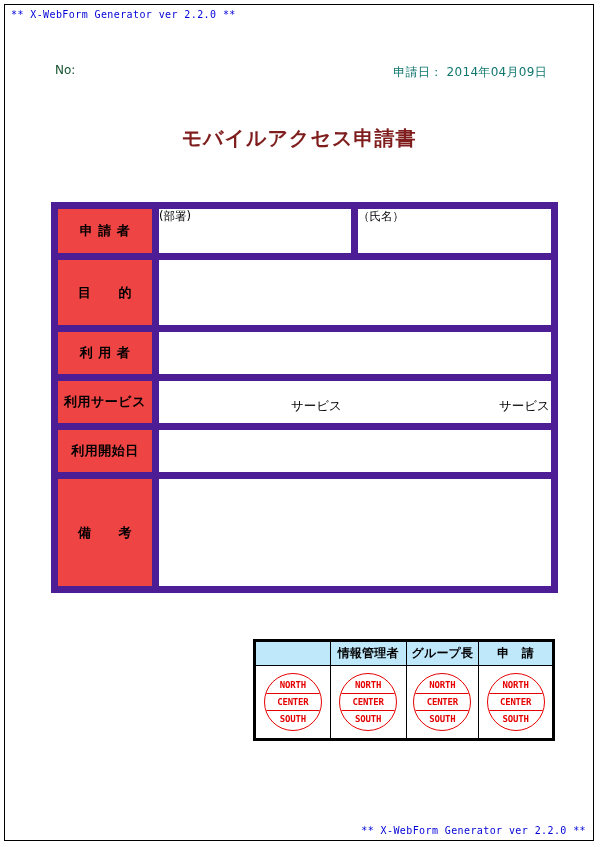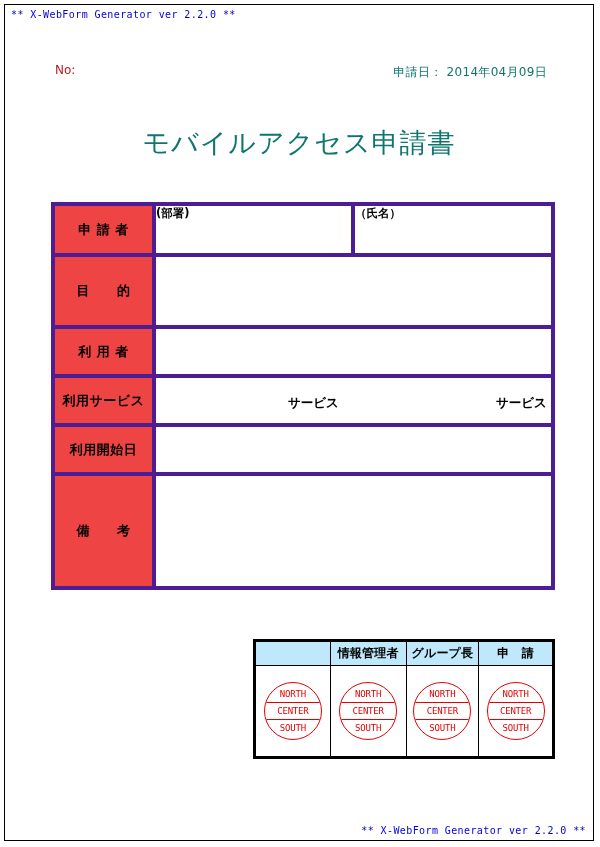--- a/index.html
+++ b/index.html
@@ -44,21 +44,21 @@
     right: 7px;
     bottom: 4px;
   }
 
   
   .no-label {
     position: absolute;
     left: 50px;
     top: 58px;
     font-size: 12px;
-    color: #b91c1c;
+    color: #14532d;
     font-family: "DejaVu Sans", sans-serif;
     white-space: nowrap;
     text-align: right;
   }
   .apply-date {
     position: absolute;
     right: 46px;
     top: 59px;
     font-size: 12px;
     color: #0f766e;
@@ -67,42 +67,41 @@
     letter-spacing: 0.3px;
   }
 
   
   .doc-title {
     position: absolute;
     left: 0;
     right: 0;
     top: 120px;
     text-align: center;
-    font-size: 27px;
-    font-weight: normal;
-    color: #0f766e;
+    font-size: 20px;
+    font-weight: bold;
+    color: #7f1d1d;
     letter-spacing: 1px;
     font-family: "DejaVu Sans", sans-serif;
   }
 
   
   .form-table {
     position: absolute;
     left: 46px;
     top: 197px;
     width: 502px;
     border-collapse: collapse;
     table-layout: fixed;
   }
   .form-table td {
-    border: 4px solid #4c1d95;
+    border: 7px solid #4c1d95;
     padding: 0;
     vertical-align: top;
     font-family: "DejaVu Sans", sans-serif;
-    font-weight: bold;
   }
   .lbl-cell {
     background: #ef4444;
     text-align: center;
     vertical-align: middle !important;
     font-size: 13px;
     font-weight: bold;
     color: #000;
     width: 101px;
     letter-spacing: 0.5px;
@@ -169,26 +168,27 @@
   .stamp-head.blank { background: #bfe8fb; }
   .stamp-body {
     height: 71px;
     background: #ffffff;
   }
 
   
   .hanko {
     width: 58px;
     height: 58px;
-    margin: 16px auto;
+    margin: 7px auto;
     border: 1.5px solid #e60000;
     border-radius: 50%;
     position: relative;
     box-sizing: border-box;
     overflow: hidden;
+    font-weight: bold;
   }
   .hanko .seg {
     position: absolute;
     left: 0;
     right: 0;
     text-align: center;
     font-family: "DejaVu Sans Mono", "Liberation Mono", monospace;
     font-size: 9px;
     color: #e60000;
     line-height: 1;

